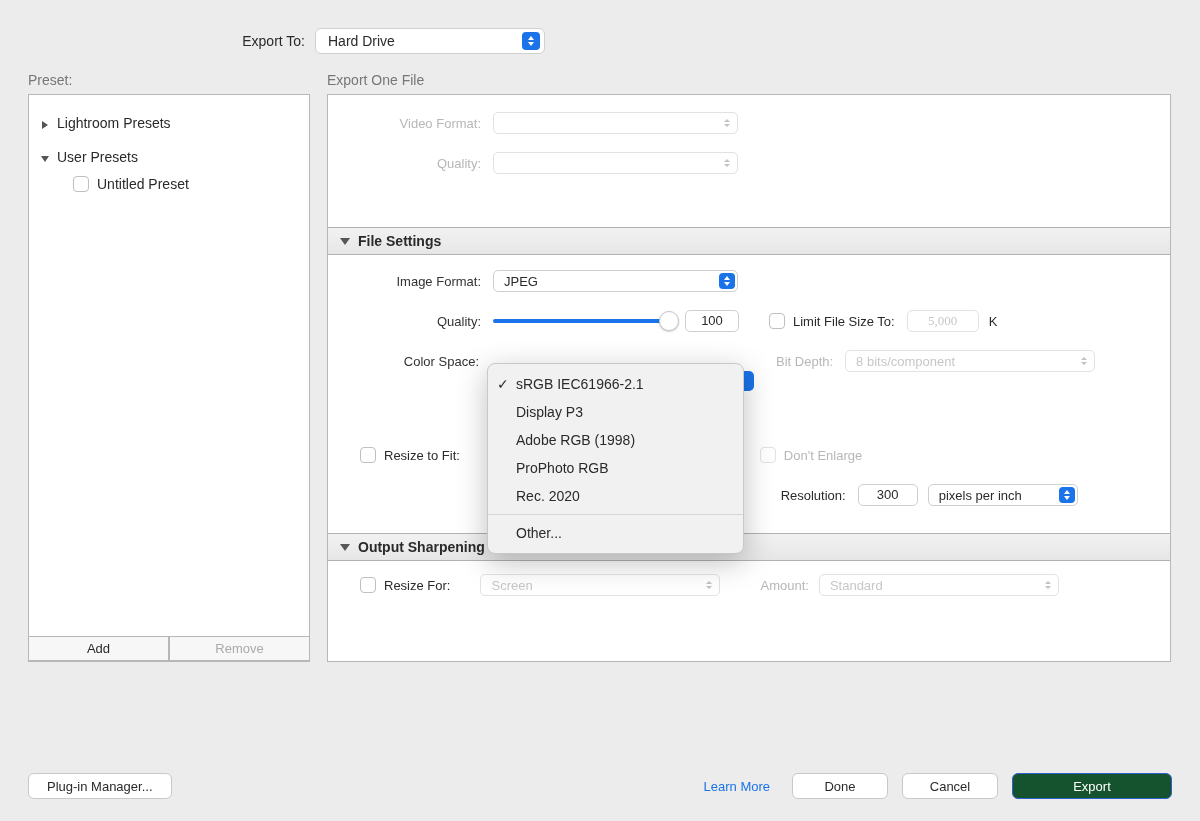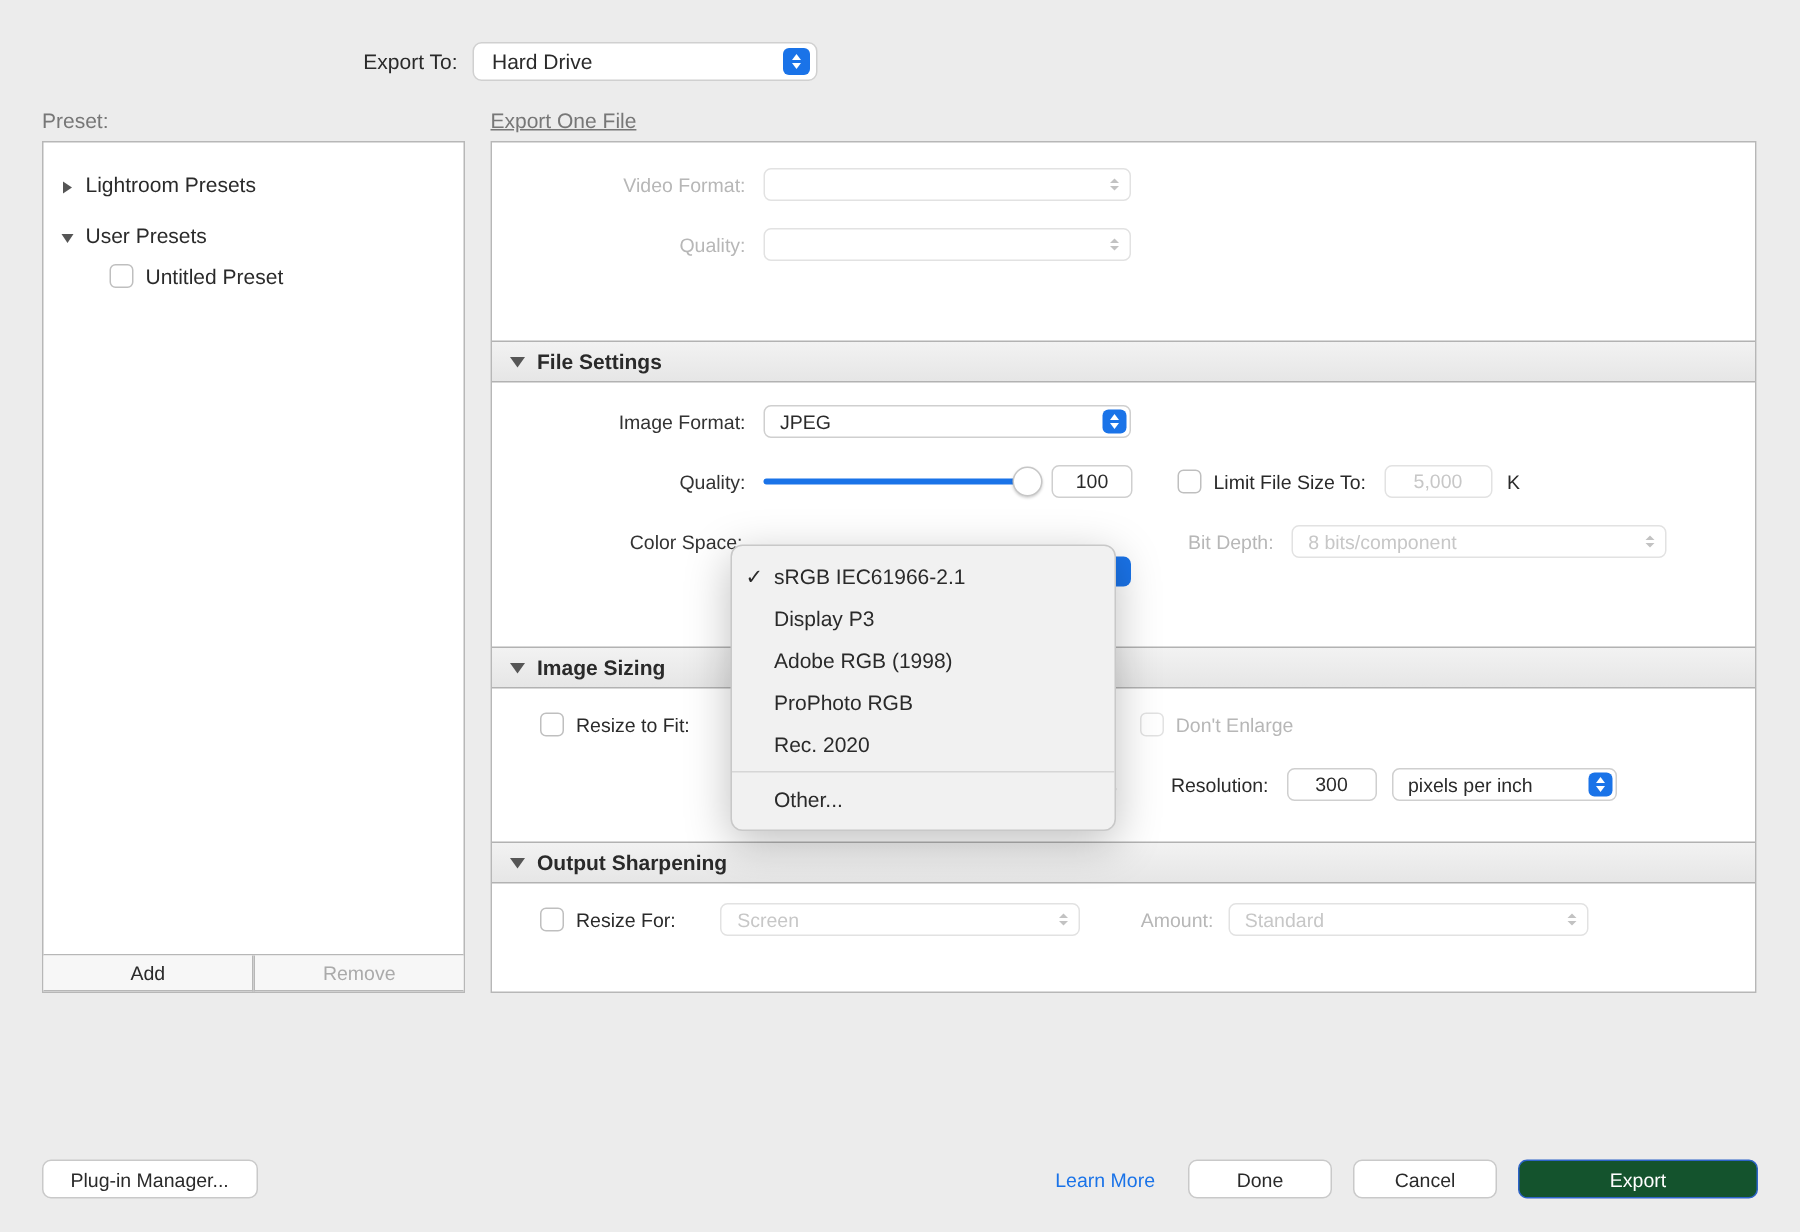--- a/index.html
+++ b/index.html
@@ -7,21 +7,21 @@
 
 .top-row { position:absolute; top:28px; left:0; width:100%; display:flex; align-items:center; }
 .top-row .lbl { width:315px; text-align:right; padding-right:10px; font-size:14px; }
 .select-large { background:#fff; border:1px solid #d0d0d0; border-radius:6px; height:26px; display:flex; align-items:center; padding:0 30px 0 12px; position:relative; font-size:14px; min-width:230px; }
 .stepper-blue { position:absolute; right:4px; top:3px; width:18px; height:18px; background:#1a73e8; border-radius:4px; display:flex; flex-direction:column; align-items:center; justify-content:center; }
 .stepper-blue::before,.stepper-blue::after { content:""; width:0; height:0; border-left:3px solid transparent; border-right:3px solid transparent; }
 .stepper-blue::before { border-bottom:4px solid #fff; margin-bottom:2px; }
 .stepper-blue::after { border-top:4px solid #fff; }
 
 .preset-label { position:absolute; top:72px; left:28px; color:#777; font-size:14px; }
-.right-title { position:absolute; top:72px; left:327px; color:#777; font-size:14px;text-decoration:underline; }
+.right-title { position:absolute; top:72px; left:327px; color:#777; font-size:14px; }
 
 .preset-panel { position:absolute; top:94px; left:28px; width:282px; height:568px; background:#fff; border:1px solid #b7b7b7; }
 .tree { padding:10px 10px; font-size:14px; }
 .tree-row { display:flex; align-items:flex-end; height:26px; }
 .disclosure { width:12px; height:12px; margin-right:6px; display:inline-flex; align-items:center; justify-content:center; color:#555; }
 .disclosure.right::before { content:""; border-left:6px solid #555; border-top:4px solid transparent; border-bottom:4px solid transparent; }
 .disclosure.down::before { content:""; border-top:6px solid #555; border-left:4px solid transparent; border-right:4px solid transparent; }
 .tree-child { padding-left:34px; display:flex; align-items:center; height:26px; }
 .checkbox { width:16px; height:16px; border:1px solid #bfbfbf; border-radius:4px; margin-right:8px; background:#fff; }
 
@@ -30,21 +30,21 @@
 .preset-buttons div:first-child { border-left:none; }
 .preset-buttons div:last-child { border-right:none; color:#aaa; }
 
 .main-panel { position:absolute; top:94px; left:327px; width:844px; height:568px; background:#fff; border:1px solid #b7b7b7; overflow:hidden; }
 
 .section-header { background:linear-gradient(#f2f2f2,#e6e6e6); border-top:1px solid #b2b2b2; border-bottom:1px solid #b2b2b2; height:28px; display:flex; align-items:center; padding-left:12px; font-weight:600; font-size:14px; }
 .section-header .tri { margin-right:8px; }
 .tri { display:inline-block; width:0; height:0; border-left:5px solid transparent; border-right:5px solid transparent; border-top:7px solid #565656; }
 
 .row { display:flex; align-items:center; height:40px; }
-.row .rlabel { width:165px; text-align:right; padding-right:12px; color:#333;margin-left:16px; }
+.row .rlabel { width:165px; text-align:right; padding-right:12px; color:#333; }
 .row .rlabel.dim { color:#b7b7b7; }
 
 .select-mid { background:#fff; border:1px solid #cfcfcf; border-radius:5px; height:22px; display:inline-flex; align-items:center; padding:0 24px 0 10px; position:relative; min-width:245px; }
 .select-mid .stepper-blue { right:2px; top:2px; width:16px; height:16px; }
 .select-mid.d { border-color:#e2e2e2; color:#c7c7c7; }
 .select-mid.d .stepper-grey { position:absolute; right:3px; top:3px; width:14px; height:14px; display:flex; flex-direction:column; align-items:center; justify-content:center; }
 .stepper-grey::before,.stepper-grey::after { content:""; width:0; height:0; border-left:3px solid transparent; border-right:3px solid transparent; }
 .stepper-grey::before { border-bottom:3px solid #c2c2c2; margin-bottom:2px; }
 .stepper-grey::after { border-top:3px solid #c2c2c2; }
 
@@ -144,41 +144,37 @@
   <div class="row">
     <div class="rlabel">Quality:</div>
     <div class="slider">
       <div class="track"></div>
         <div class="thumb"></div>
     </div>
     <div class="numbox">100</div>
     <div class="cb-row">
       <span class="checkbox"></span>
       <span>Limit File Size To:</span>
-      <div class="numbox d" style="width:72px; margin-left:12px;">5,000</div>
+      <div class="numbox d" style="width:72px; margin-left:12px;font-family:Liberation Serif, serif;">5,000</div>
       <span style="margin-left:10px;">K</span>
     </div>
   </div>
   <div class="row">
     <div class="rlabel" style="width:163px;padding-left:24px;">Color Space:</div>
     <div style="width:245px; position:relative;">
       <div class="select-mid" style="min-width:245px; visibility:hidden;"></div>
     </div>
     <div style="margin-left:40px; color:#b7b7b7;">Bit Depth:</div>
     <div class="select-mid d" style="min-width:250px; margin-left:12px;">
       <span>8 bits/component</span>
       <span class="stepper-grey"></span>
     </div>
   </div>
   <div style="height:50px;"></div>
 
-  <div class="section-header">
-    <span class="tri"></span>
-    <span>Image Sizing</span>
-  </div>
   <div class="row" style="margin-top:4px;">
     <div style="width:32px;"></div>
     <span class="checkbox"></span>
     <span>Resize to Fit:</span>
     <div style="width:300px;"></div>
     <span class="checkbox" style="border-color:#e2e2e2;"></span>
     <span style="color:#b7b7b7;">Don't Enlarge</span>
   </div>
   <div class="row">
     <div style="width:400px;"></div>

